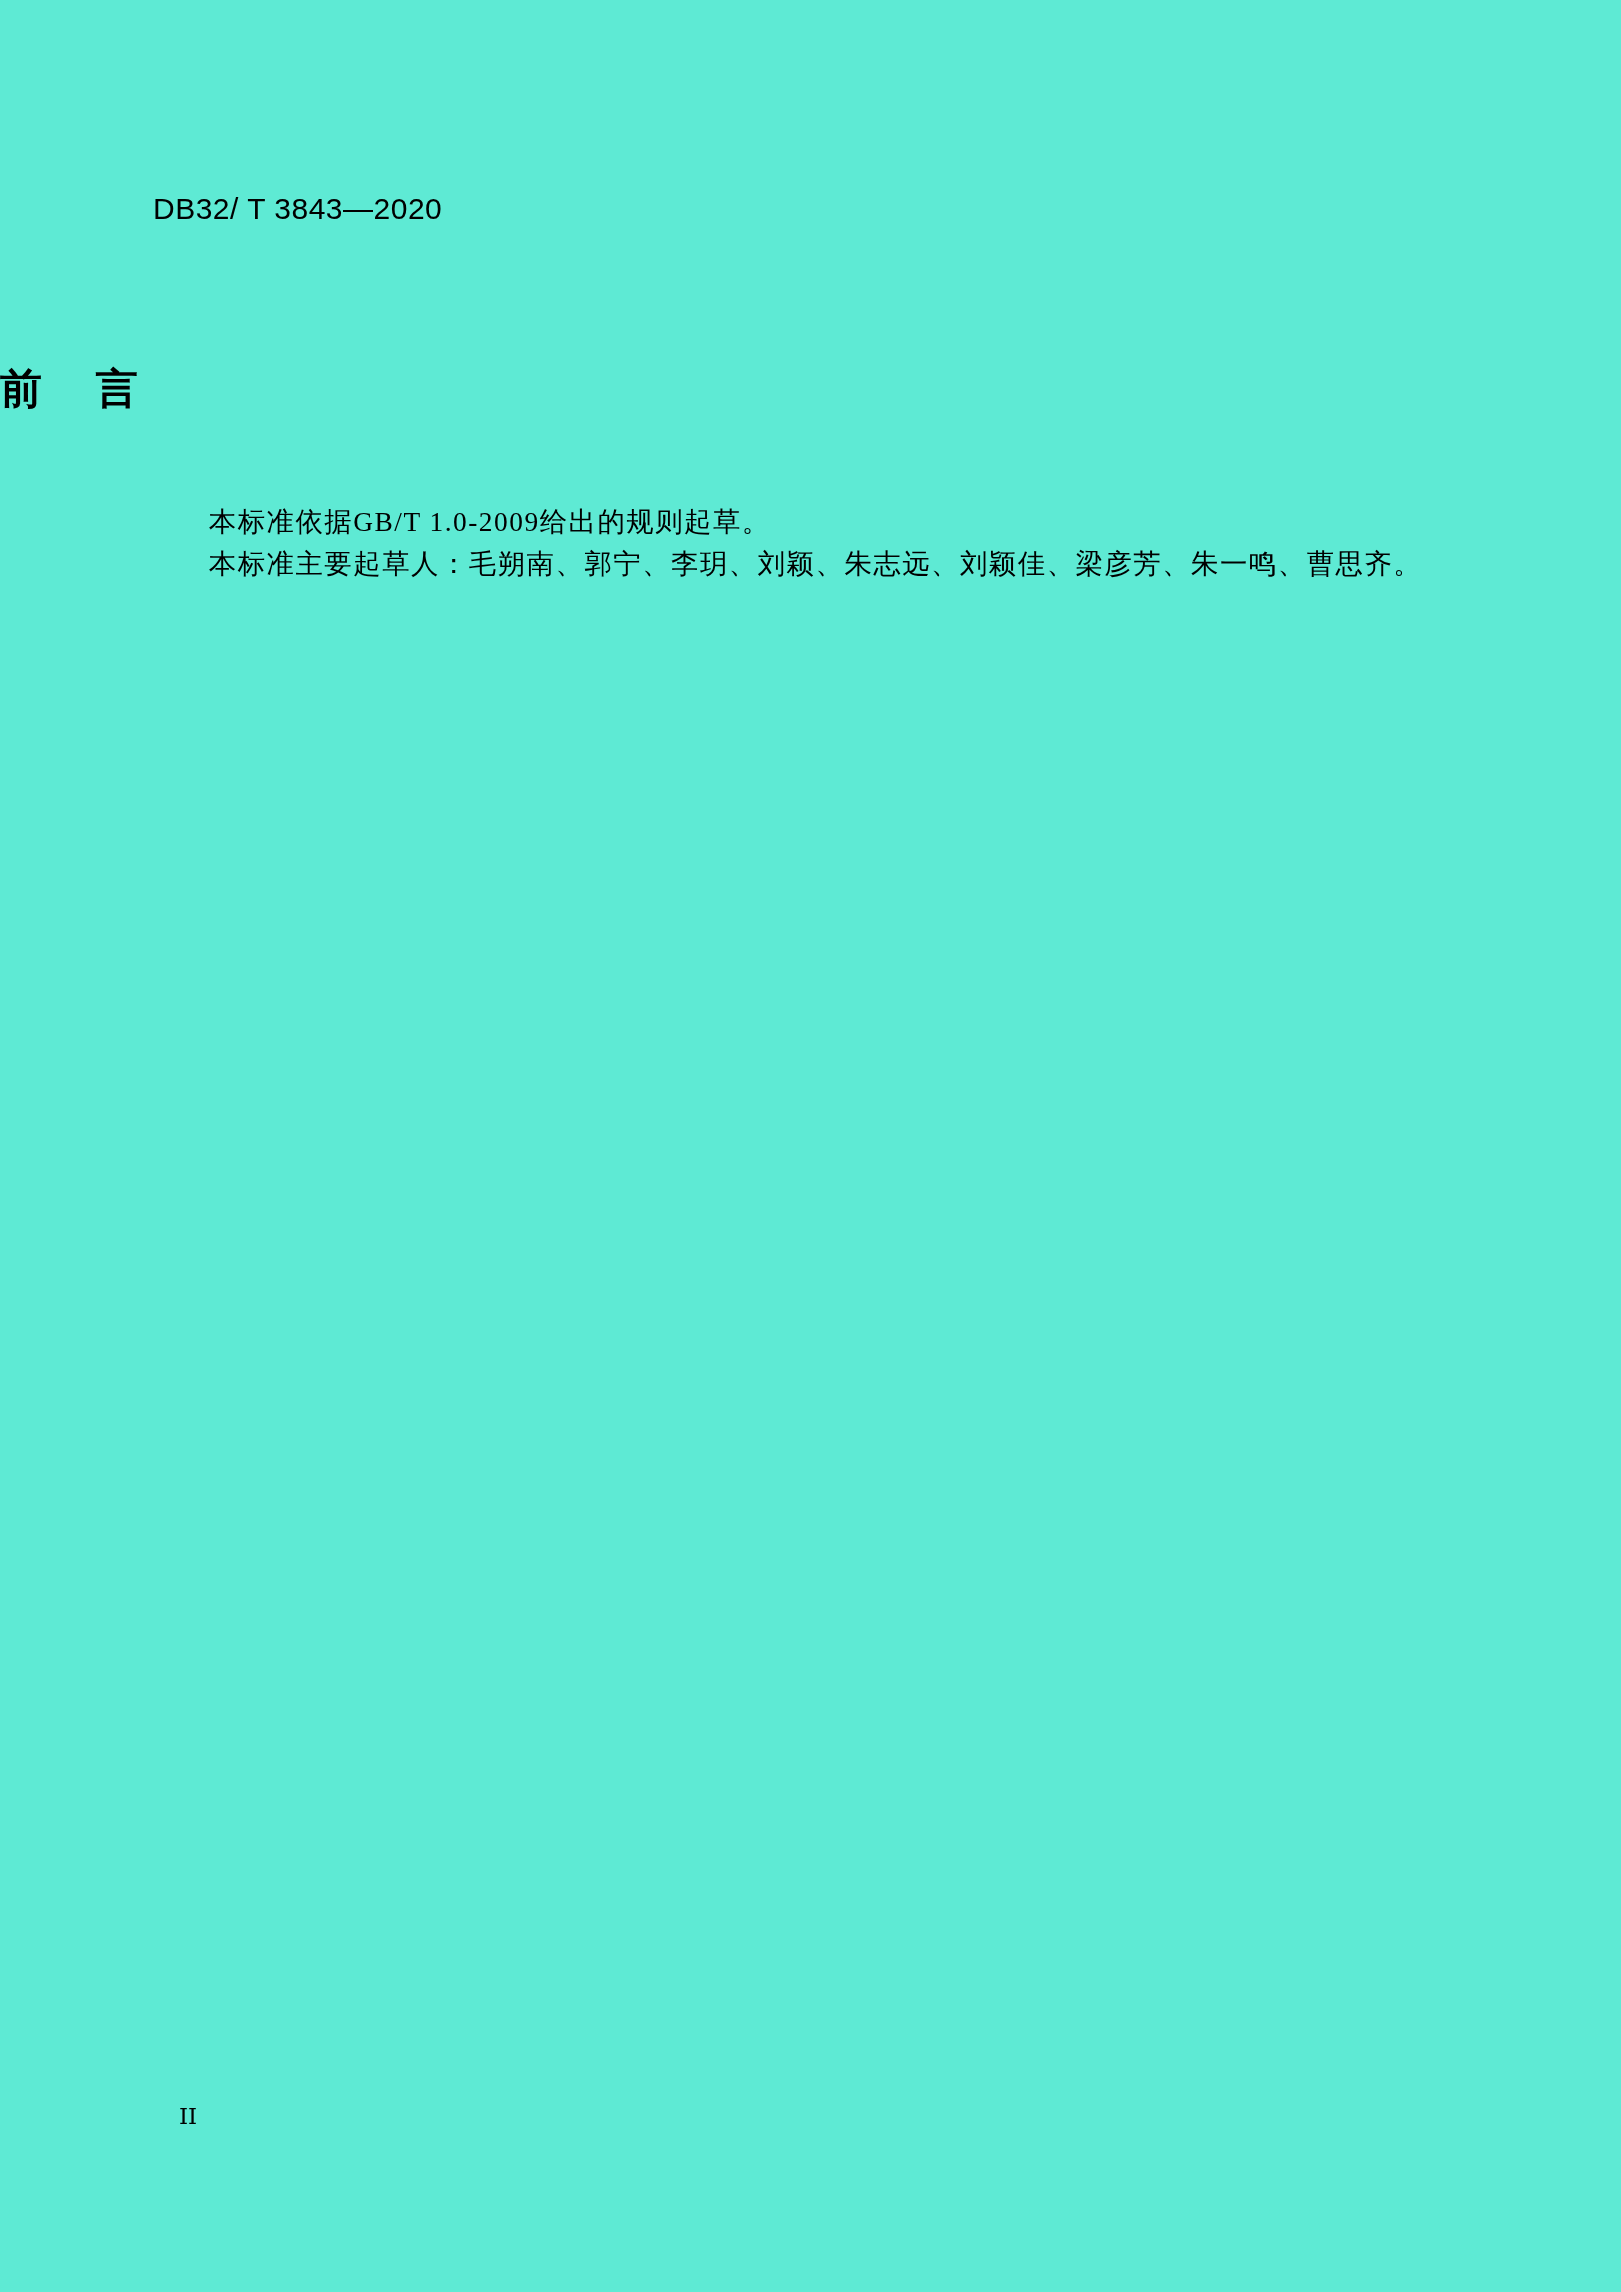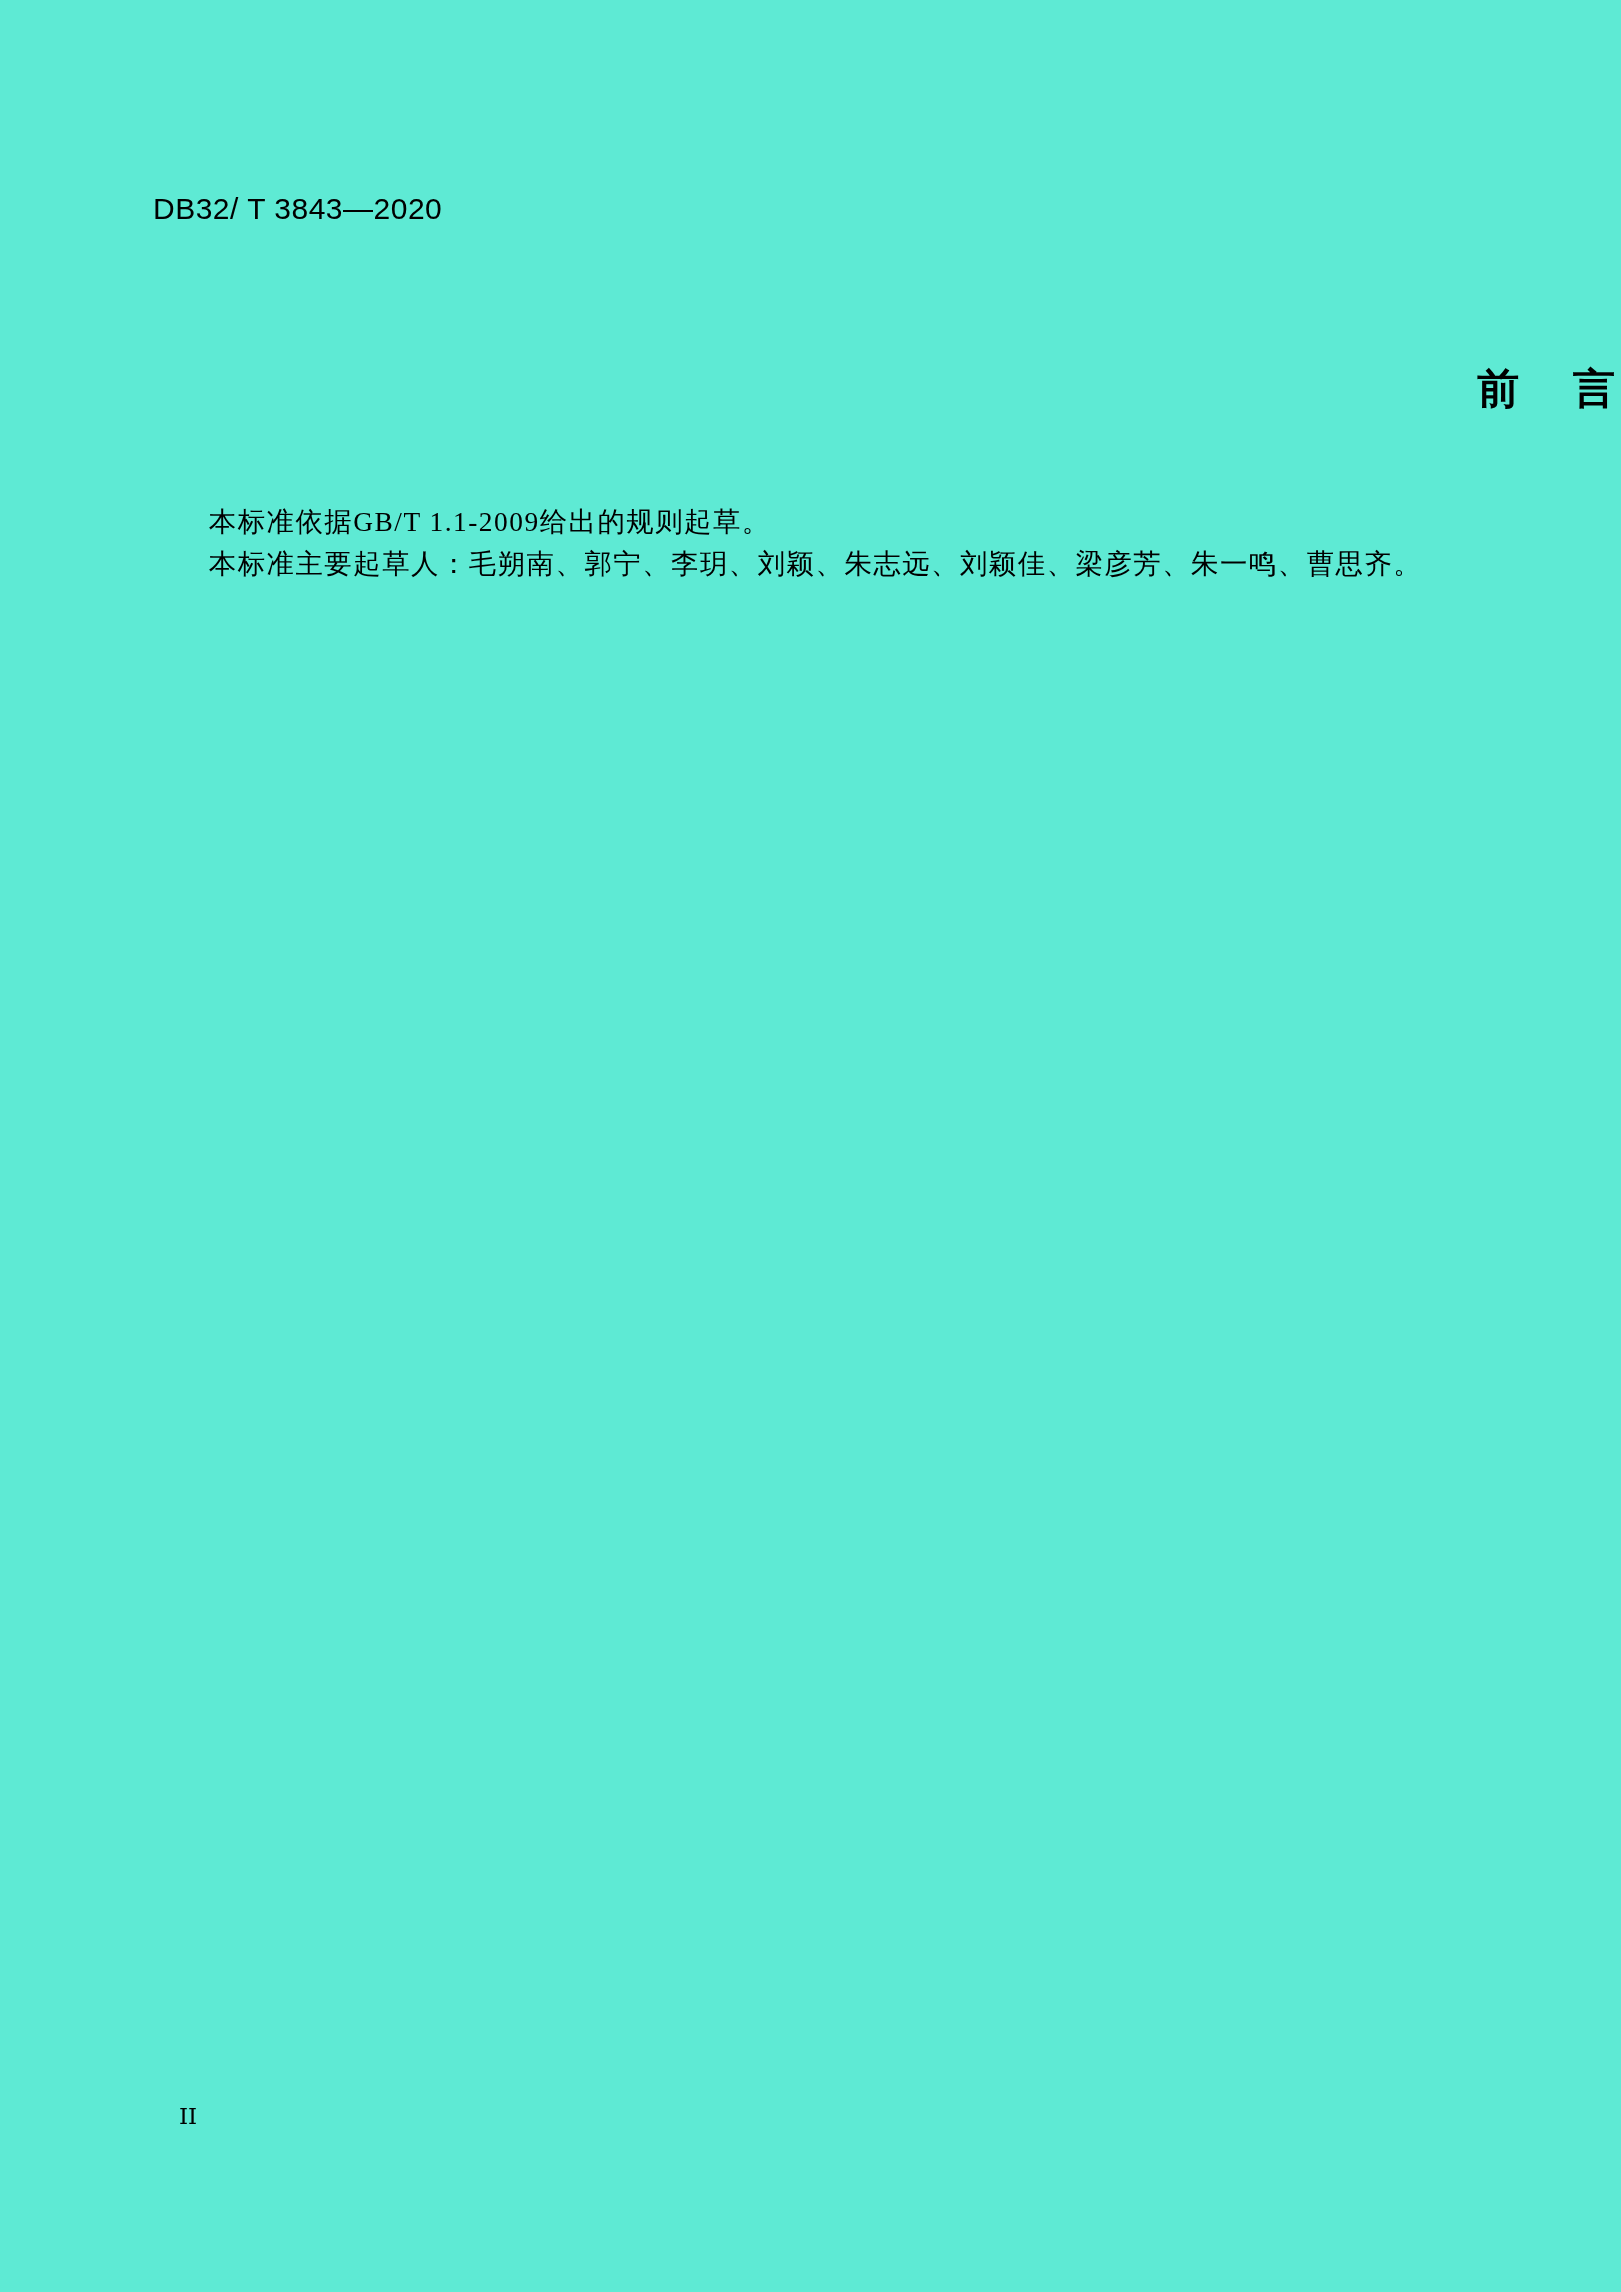--- a/index.html
+++ b/index.html
@@ -25,21 +25,21 @@
     letter-spacing: 0.5px;
     color: #000000;
     white-space: nowrap;
   }
   .doc-title {
     position: absolute;
     top: 361px;
     left: 0;
     width: 100%;
     margin: 0;
-    text-align: right;
+    text-align: left;
     font-family: "Liberation Sans", "DejaVu Sans", sans-serif;
     font-weight: bold;
     font-size: 42px;
     letter-spacing: 5.9px;
     color: #000000;
   }
   .content {
     position: absolute;
     left: 154px;
     top: 501px;
@@ -67,20 +67,20 @@
 </head>
 <body>
 
 <div class="page">
 
   <div class="std-code">DB32/ T 3843—2020</div>
 
   <h1 class="doc-title">前　言</h1>
 
   <div class="content">
-    <p>本标准依据GB/T 1.1-2009给出的规则起草。</p>
+    <p>本标准依据GB/T 1.0-2009给出的规则起草。</p>
     <p>本标准主要起草人：毛朔南、郭宁、李玥、刘颖、朱志远、刘颖佳、梁彦芳、朱一鸣、曹思齐。</p>
   </div>
 
   <div class="page-num">II</div>
 
 </div>
 
 
 </body></html>

